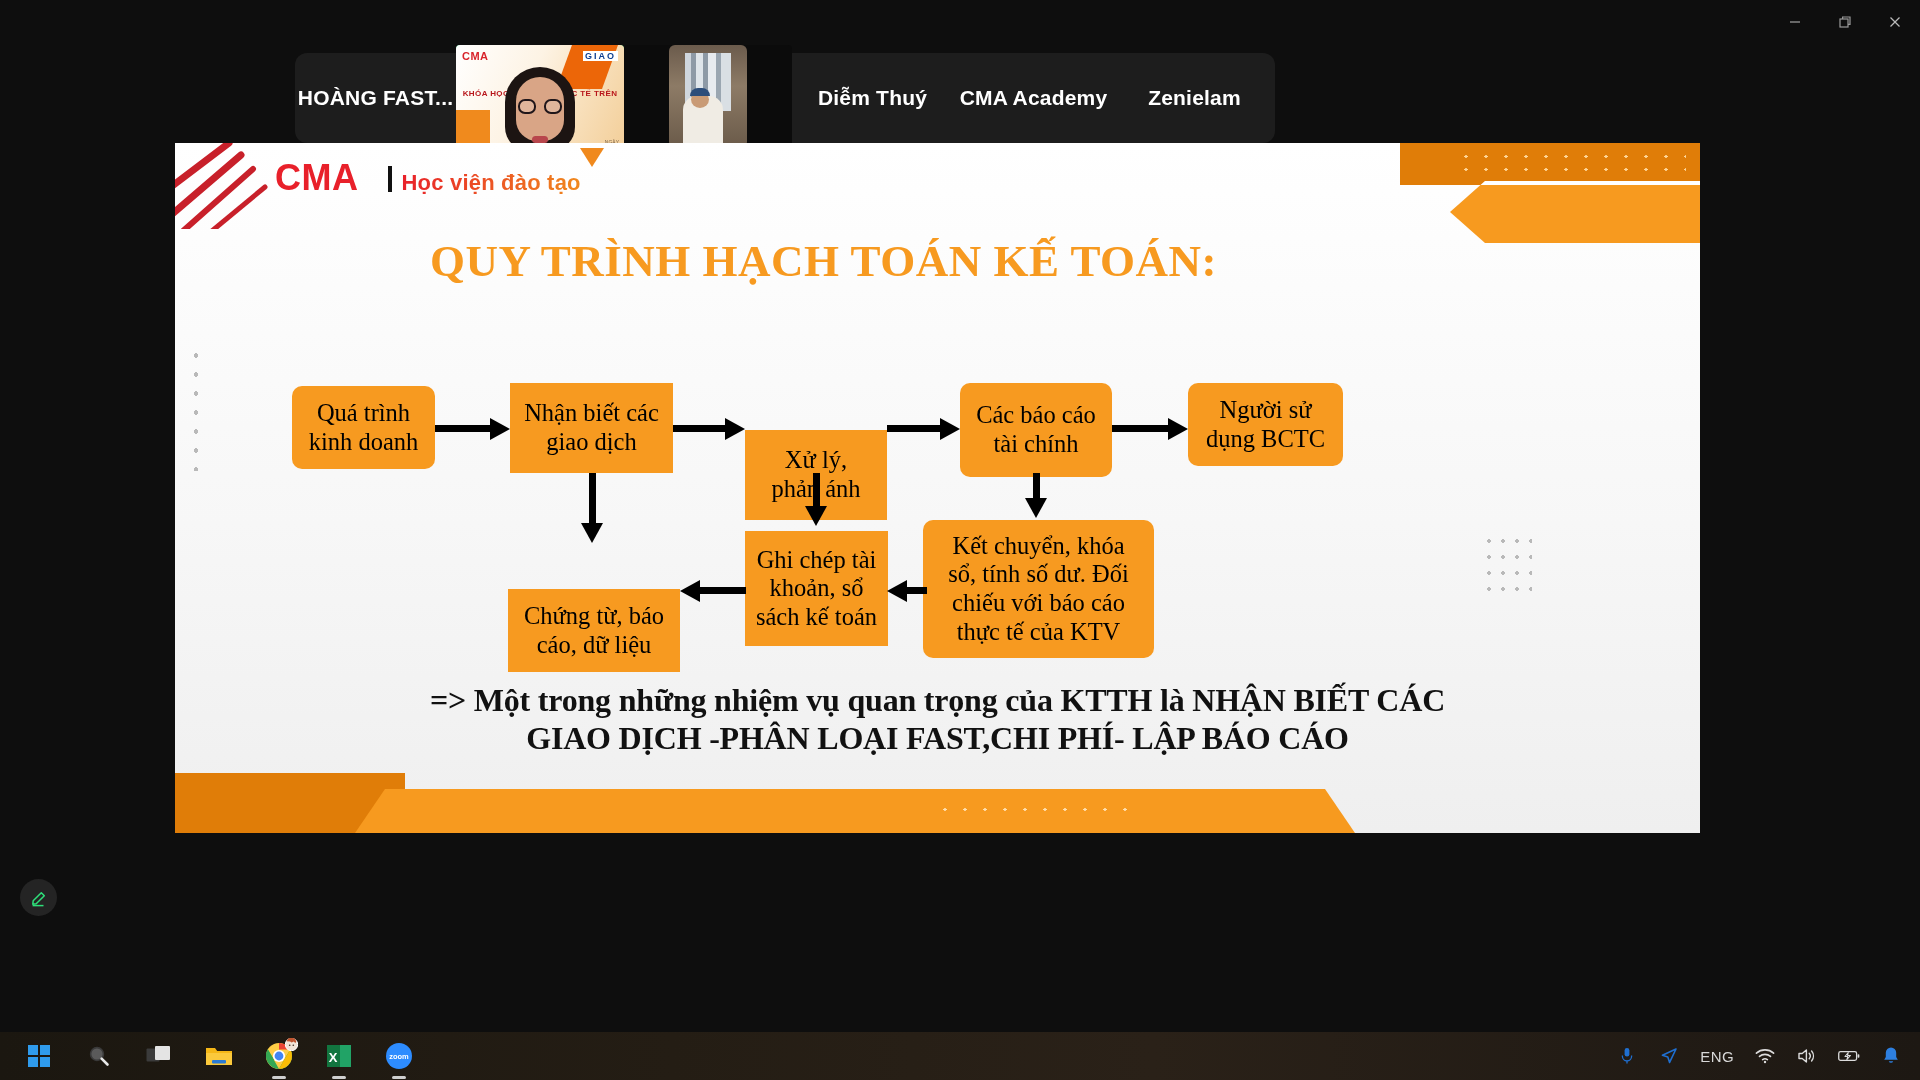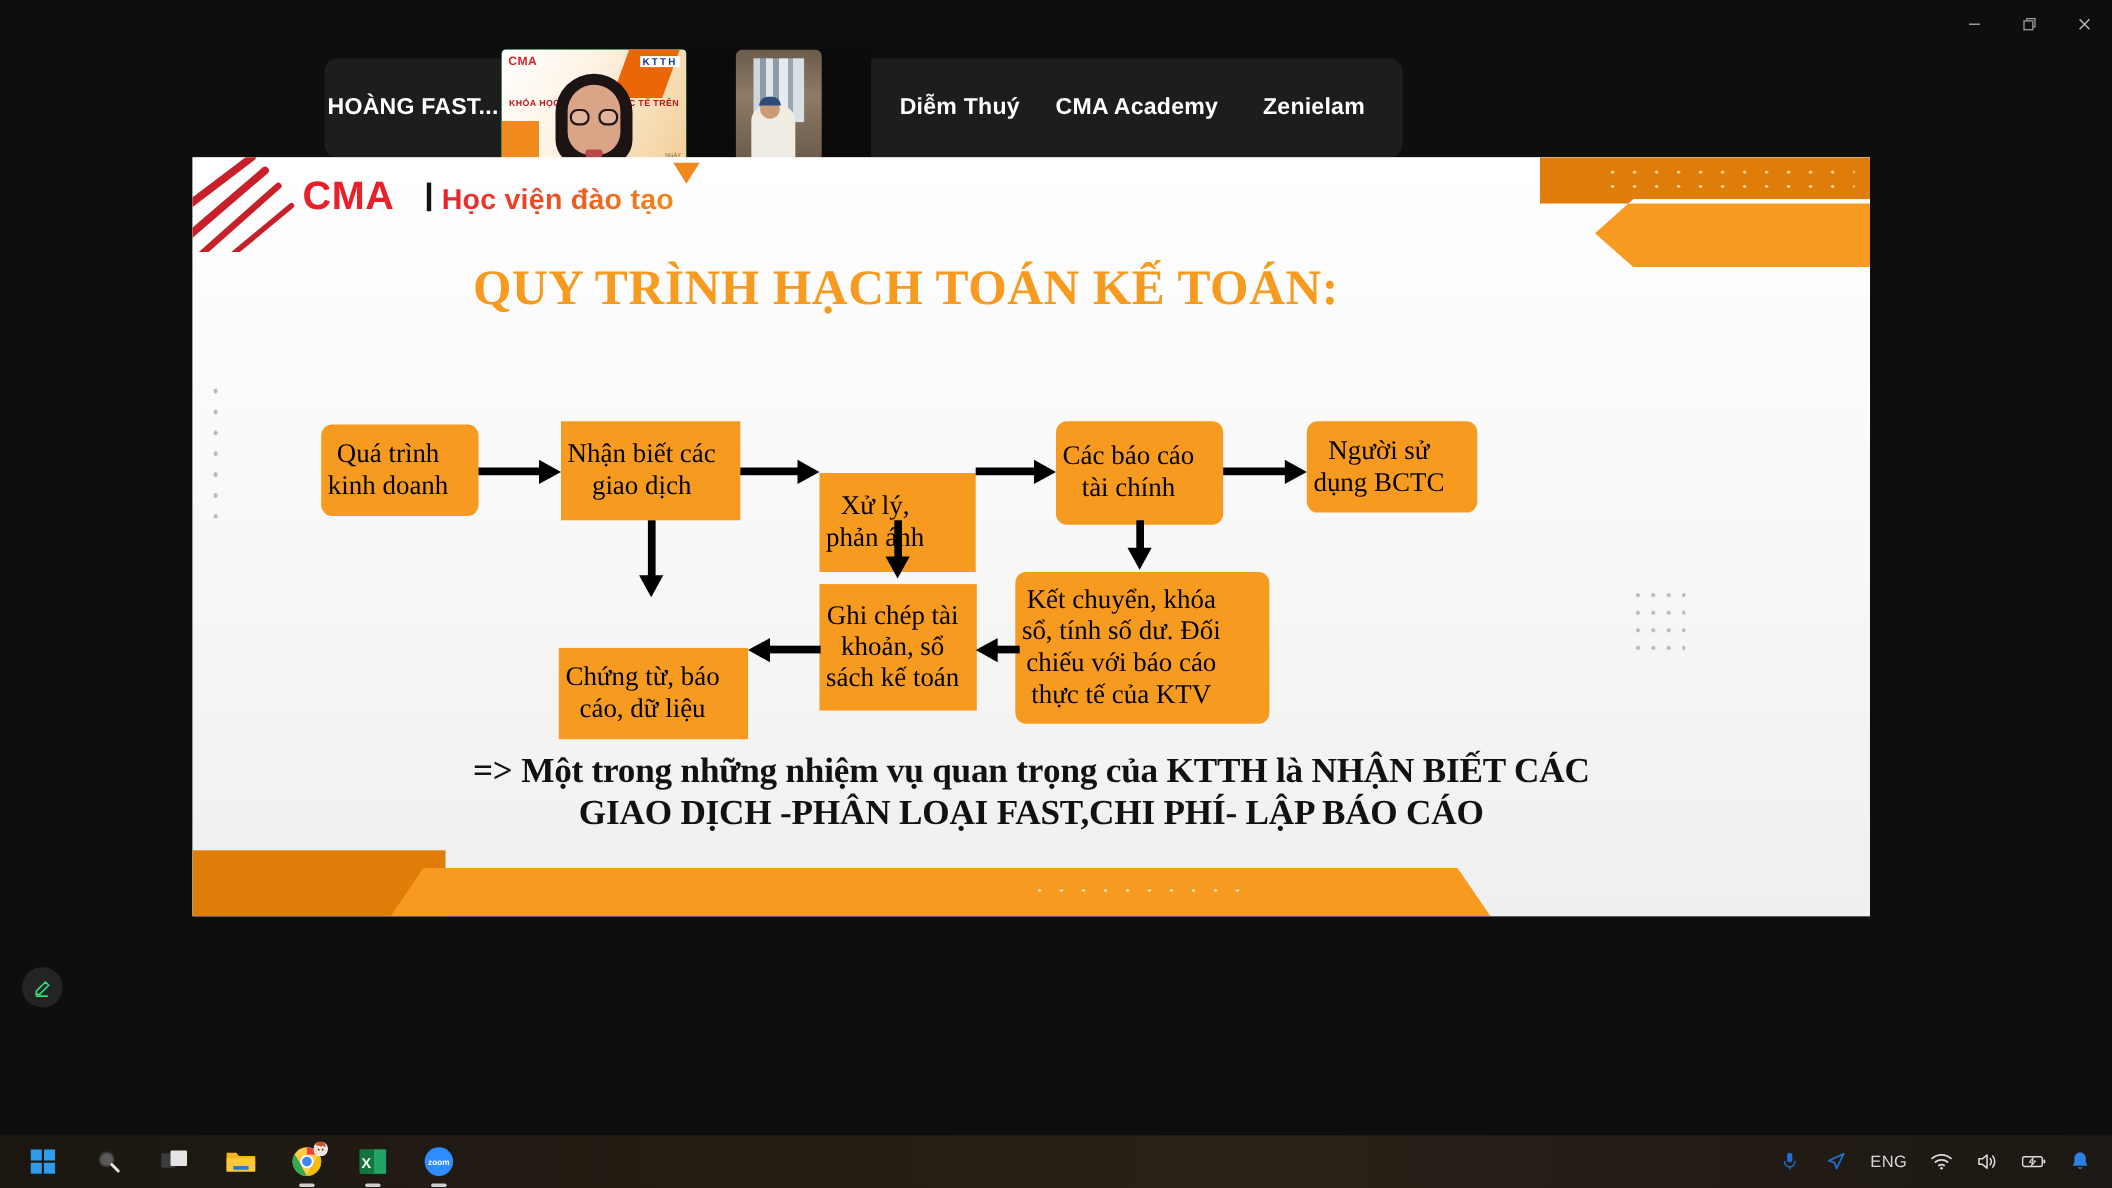--- a/index.html
+++ b/index.html
@@ -119,33 +119,33 @@
 
   
   .logo { position:absolute; left:100px; top:14px; display:flex; align-items:baseline; gap:0; }
   .logo .cma { font-family:"Liberation Sans", sans-serif; font-weight:bold; font-size:36px;
      color:#e8202a; letter-spacing:.5px; position:relative; }
   .logo .tri { position:absolute; right:-23px; top:-9px; width:0; height:0;
      border-left:12px solid transparent; border-right:12px solid transparent;
      border-top:19px solid #f0891d; }
   .logo .bar { display:inline-block; width:4px; height:26px; background:#111;
      margin:0 9px 0 30px; position:relative; top:2px; }
-  .logo .hv { font-weight:bold; font-size:26px; letter-spacing:.2px;
+  .logo .hv { font-weight:bold; font-size:22px; letter-spacing:.2px;
      background:linear-gradient(90deg,#e8202a,#f0891d);
      -webkit-background-clip:text; background-clip:text; color:transparent; }
 
   .slide-title { position:absolute; left:255px; top:92px; font-family:"Liberation Serif", serif;
      font-weight:bold; font-size:45px; color:#F79A20; letter-spacing:.5px; white-space:nowrap; }
   .slide-sub { position:absolute; left:307px; top:160px; font-family:"Liberation Serif", serif;
      font-style:italic; font-size:36px; color:#111; white-space:nowrap; }
 
   
   .fbox { position:absolute; background:#F79A20; color:#000;
      font-family:"Liberation Serif", serif; font-size:24.5px; line-height:1.17;
-     display:flex; align-items:center; text-align:center;
+     display:flex; align-items:center; justify-content:center; text-align:center;
      padding:4px 6px; }
   .fbox.r { border-radius:10px; }
   .arrow { position:absolute; background:#000; }
   .ahead { position:absolute; width:0; height:0; }
 
   
   .concl { position:absolute; left:0; width:100%; text-align:center;
      font-family:"Liberation Serif", serif; font-weight:bold; font-size:32px;
      color:#111; letter-spacing:-.2px; }
 
@@ -197,21 +197,21 @@
     <div class="tile">
       <span class="tname">HOÀNG  FAST...</span>
     </div>
 
     <div class="tile video active">
       <div class="vidbox">
         <div class="thumb-a">
           <div class="corner-o"></div>
           <div class="corner-l"></div>
           <div class="cma">CMA</div>
-          <div class="fast">KTTH</div>
+          <div class="fast">GIAO</div>
           <div class="banner">KHÓA HỌC KẾ TOÁN THỰC TẾ TRÊN</div>
           <div class="face">
             <div class="hair"></div>
               <div class="skin"></div>
             <div class="glass">
                 <i class="l"></i>
                 <i class="r"></i>
               </div>
             <div class="lip"></div>
           </div>

